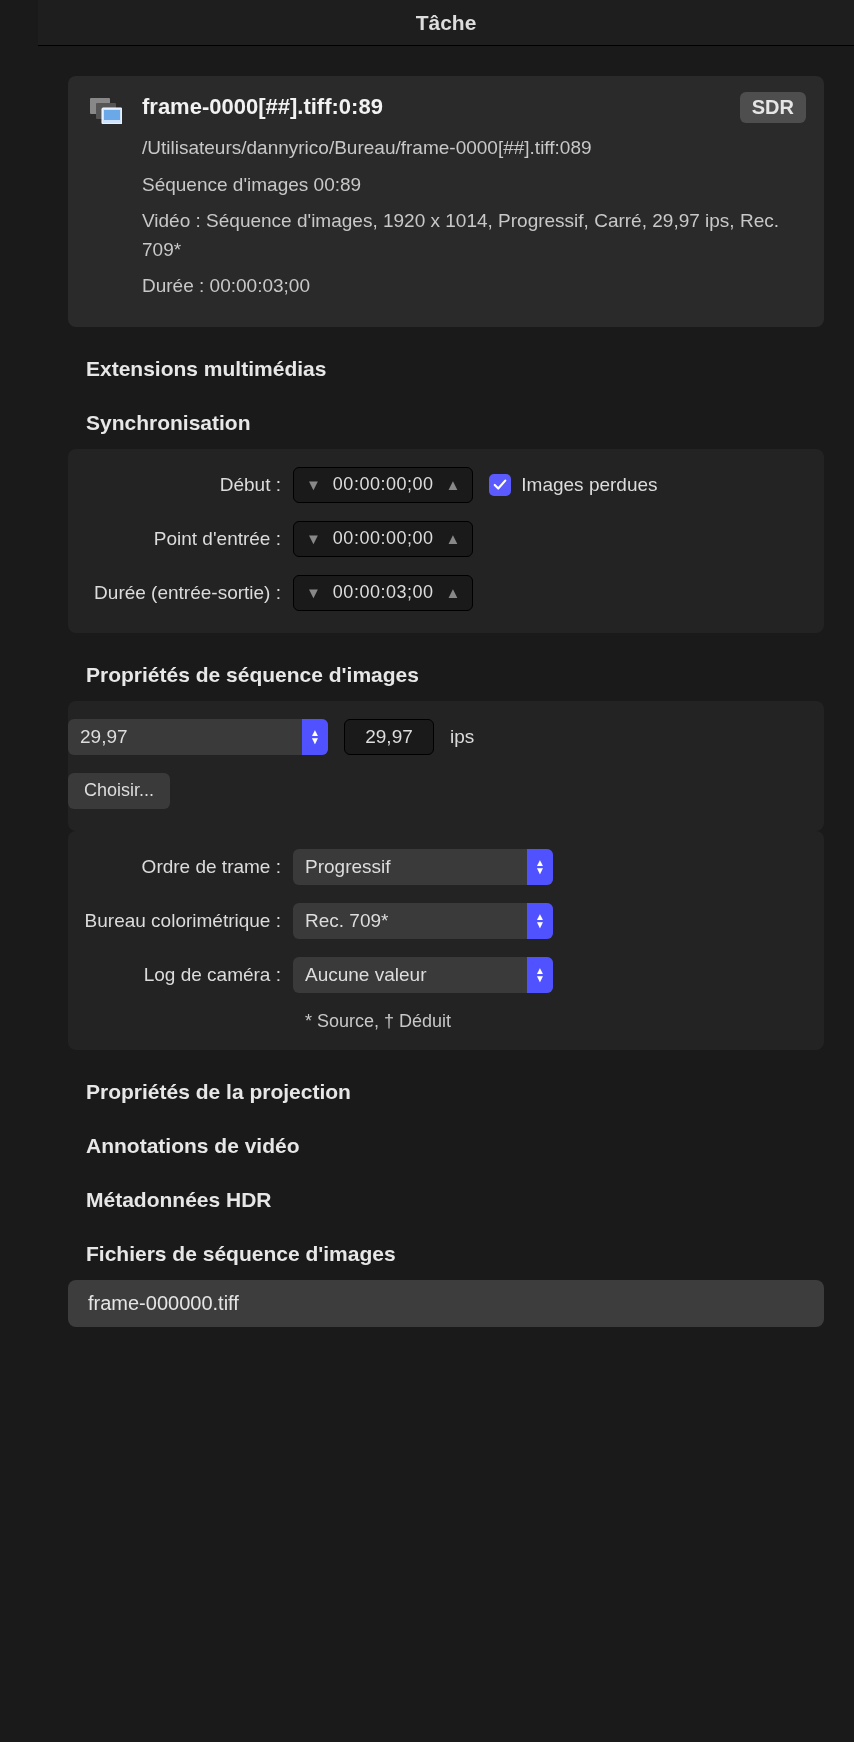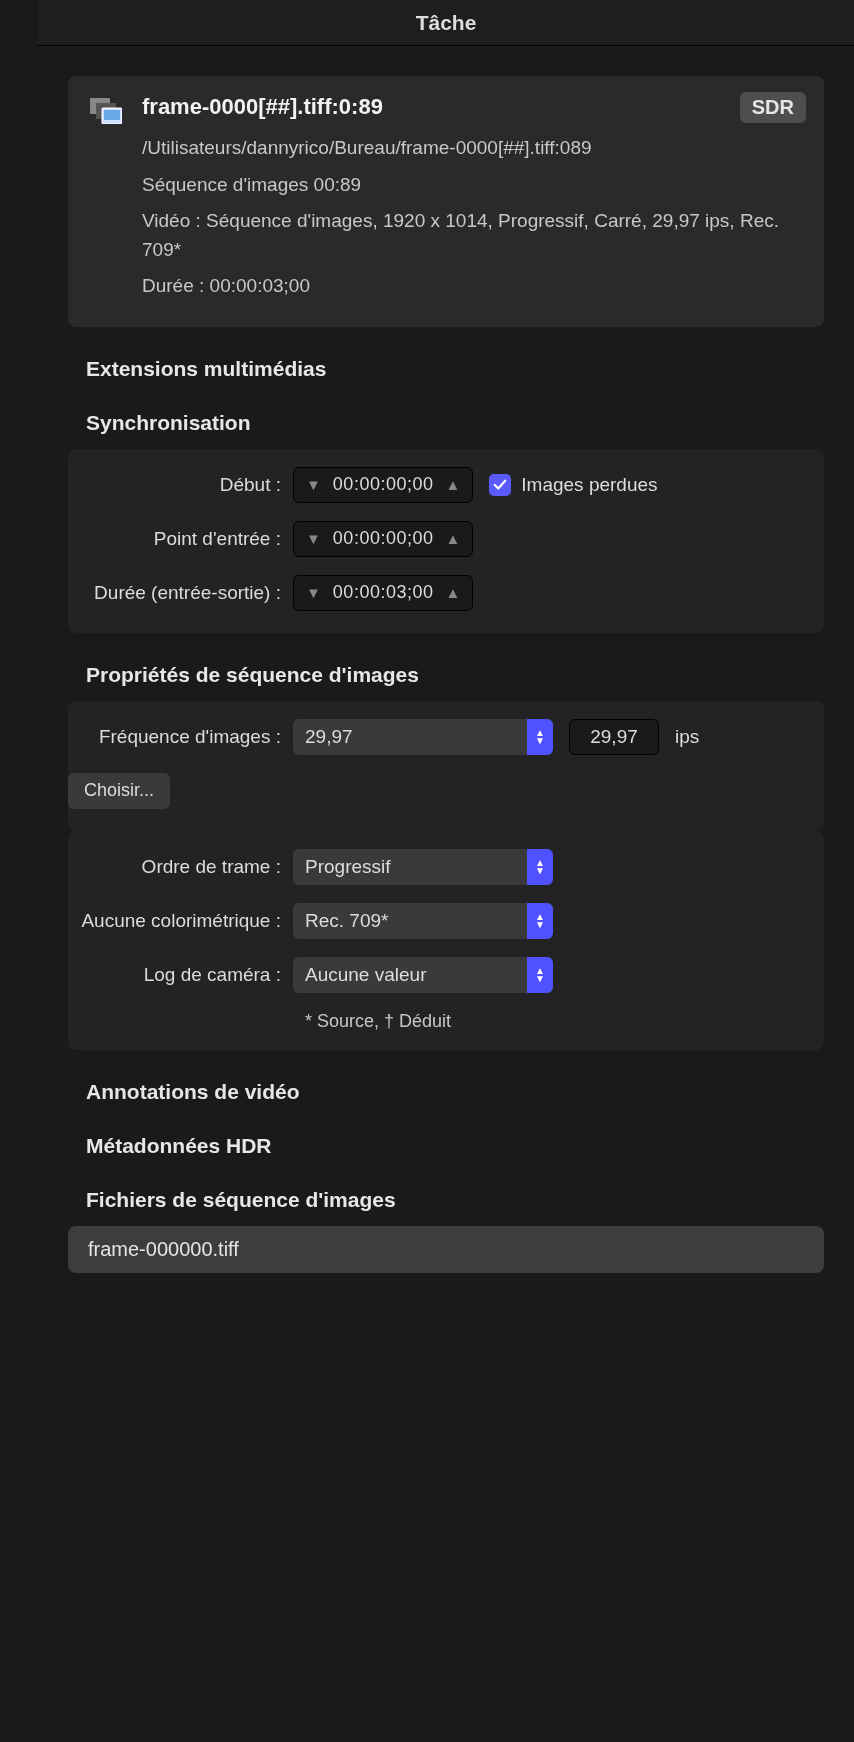--- a/index.html
+++ b/index.html
@@ -104,21 +104,20 @@
             <span class="val">00:00:03;00</span>
             <span class="arr">▲</span>
           </div>
         </div>
       </div>
     </div>
 
     <div class="section-title">Propriétés de séquence d'images</div>
     <div class="panel-props">
       <div class="row">
-        <div class="lbl">Fréquence d'images :</div>
         <div class="ctrl-area">
           <div class="select select-sm">
             <span>29,97</span>
             <span class="cap">
                 <span>▲</span>
                 <span>▼</span>
               </span>
           </div>
           <div class="numbox">29,97</div>
           <span class="unit">ips</span>
@@ -138,21 +137,21 @@
           <div class="select">
             <span>Progressif</span>
             <span class="cap">
                 <span>▲</span>
                 <span>▼</span>
               </span>
           </div>
         </div>
       </div>
       <div class="row">
-        <div class="lbl">Aucune colorimétrique :</div>
+        <div class="lbl">Bureau colorimétrique :</div>
         <div class="ctrl-area">
           <div class="select">
             <span>Rec. 709*</span>
             <span class="cap">
                 <span>▲</span>
                 <span>▼</span>
               </span>
           </div>
         </div>
       </div>
@@ -164,20 +163,21 @@
             <span class="cap">
                 <span>▲</span>
                 <span>▼</span>
               </span>
           </div>
         </div>
       </div>
       <div class="footnote">* Source, † Déduit</div>
     </div>
 
+    <div class="section-title">Propriétés de la projection</div>
     <div class="section-title">Annotations de vidéo</div>
     <div class="section-title">Métadonnées HDR</div>
     <div class="section-title">Fichiers de séquence d'images</div>
 
     <div class="file-list">
       <div class="file-row sel">frame-000000.tiff</div>
     </div>
 
   </div>
 </div>

